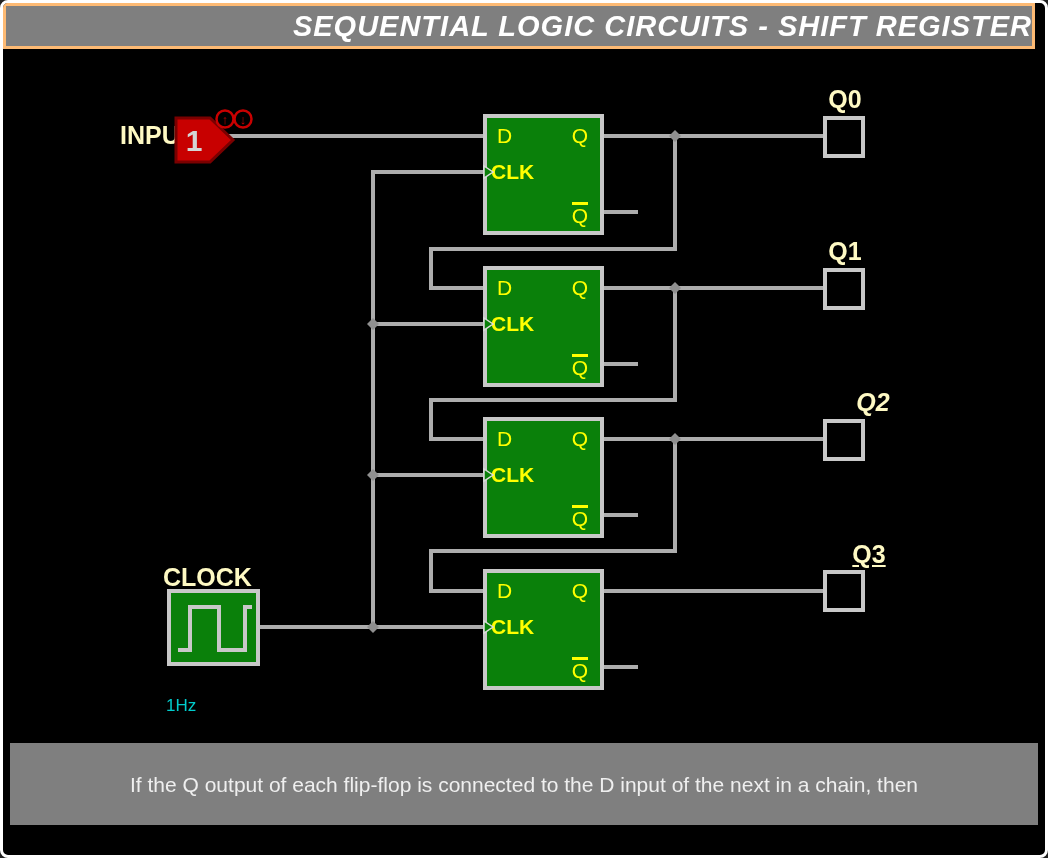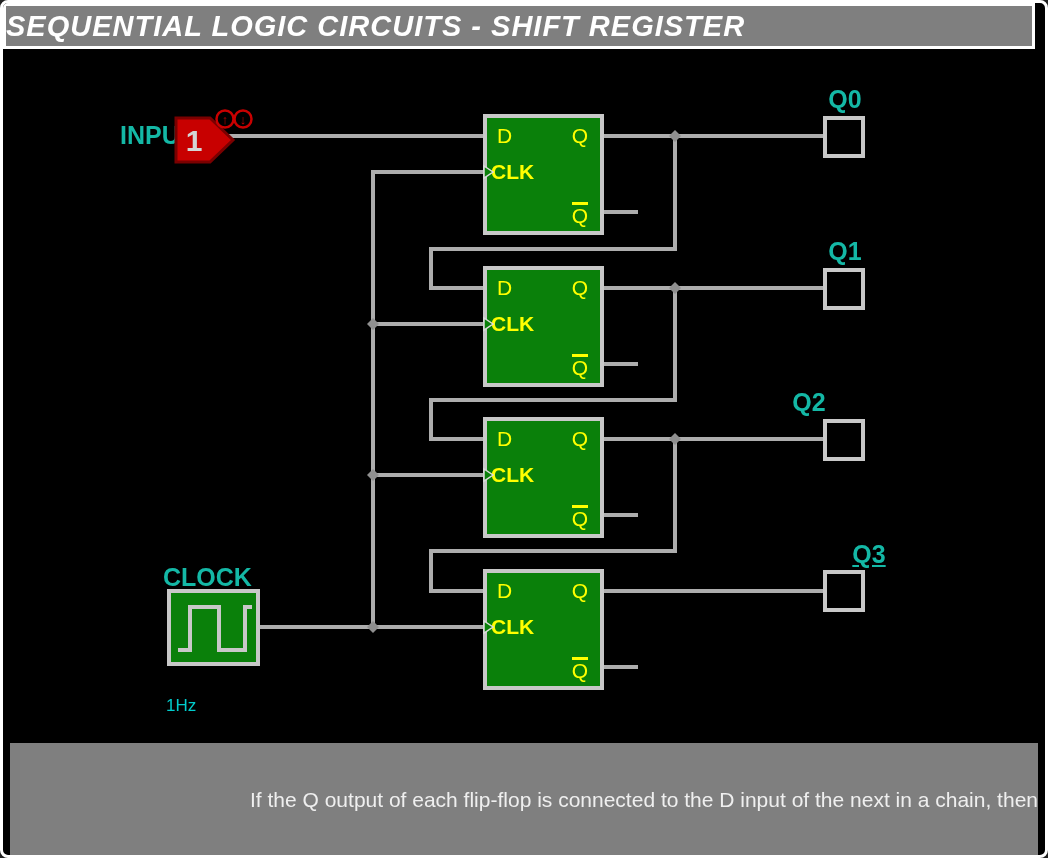--- a/index.html
+++ b/index.html
@@ -5,31 +5,31 @@
   html,body{margin:0;padding:0;background:#222;}
   *{box-sizing:border-box;}
   #stage{
     position:relative;width:1048px;height:858px;
     background:#000;border:3px solid #fff;border-radius:8px;
     font-family:"Liberation Sans",sans-serif;overflow:hidden;
   }
   
   .title-bar{
     position:absolute;left:0;top:0;right:10px;height:46px;
-    background:#7F7F7F;border:3px solid #ffffff;
-    display:flex;align-items:center;justify-content:flex-start;
+    background:#7F7F7F;border:3px solid #fdba74;
+    display:flex;align-items:center;justify-content:flex-end;
   }
   .title-bar span{
     color:#fff;font-size:29px;font-weight:bold;font-style:italic;
     letter-spacing:1px;white-space:nowrap;
   }
   .footer-bar{
-    position:absolute;left:7px;right:7px;top:740px;height:112px;
+    position:absolute;left:7px;right:7px;top:740px;height:82px;
     background:#7F7F7F;color:#EFEFEF;
-    display:flex;flex-direction:column;align-items:flex-end;justify-content:center;
+    display:flex;flex-direction:column;align-items:center;justify-content:center;
     font-size:21px;line-height:29px;text-align:center;
   }
   
   svg.wires{position:absolute;left:0;top:0;}
   
   .ff{
     position:absolute;left:480px;width:121px;height:121px;
     background:#0A800A;border:4px solid #C8C8C8;
   }
   .ff .pin{
@@ -38,21 +38,21 @@
   .pin-d{left:10px;top:8px;}
   .pin-q{right:12px;top:8px;}
   .pin-clk{left:4px;top:44px;font-weight:bold;}
   .pin-qbar{right:12px;top:84px;border-top:3px solid #FFFF00;padding-top:1px;}
   .clk-arrow{position:absolute;left:-4px;top:46px;}
   .outbox{
     position:absolute;left:820px;width:42px;height:42px;
     background:#000;border:4px solid #C8C8C8;
   }
   .out-label,.comp-label{
-    position:absolute;color:#14b8a6;font-size:25px;font-weight:bold;white-space:nowrap;
+    position:absolute;color:#fef9c3;font-size:25px;font-weight:bold;white-space:nowrap;
   }
   .out-label{width:46px;text-align:center;}
   .clockbox{
     position:absolute;left:164px;top:586px;width:93px;height:77px;
     background:#0A800A;border:4px solid #C8C8C8;
   }
   .freq-label{
     position:absolute;left:163px;top:693px;color:#00CCCC;font-size:17px;
   }
   .input-svg{position:absolute;left:167px;top:97px;}
@@ -153,21 +153,21 @@
       <polygon points="1,2 10,8 1,14" fill="#0A800A" stroke="#DCDCDC" stroke-width="1.5"></polygon>
     </svg>
   </div>
 
   <div class="out-label" style="left:819px;top:82px;">Q0</div>
   <div class="outbox" style="top:113px;"></div>
 
   <div class="out-label" style="left:819px;top:234px;">Q1</div>
   <div class="outbox" style="top:265px;"></div>
 
-  <div class="out-label" style="left:783px;top:385px;">Q2</div>
+  <div class="out-label" style="left:847px;top:385px;font-style:italic;">Q2</div>
   <div class="outbox" style="top:416px;"></div>
 
   <div class="out-label" style="left:843px;top:537px;text-decoration:underline;">Q3</div>
   <div class="outbox" style="top:567px;"></div>
 
   <div class="footer-bar">
     <div>If the Q output of each flip-flop is connected to the D input of the next in a chain, then</div>
   </div>
 
 </div>

